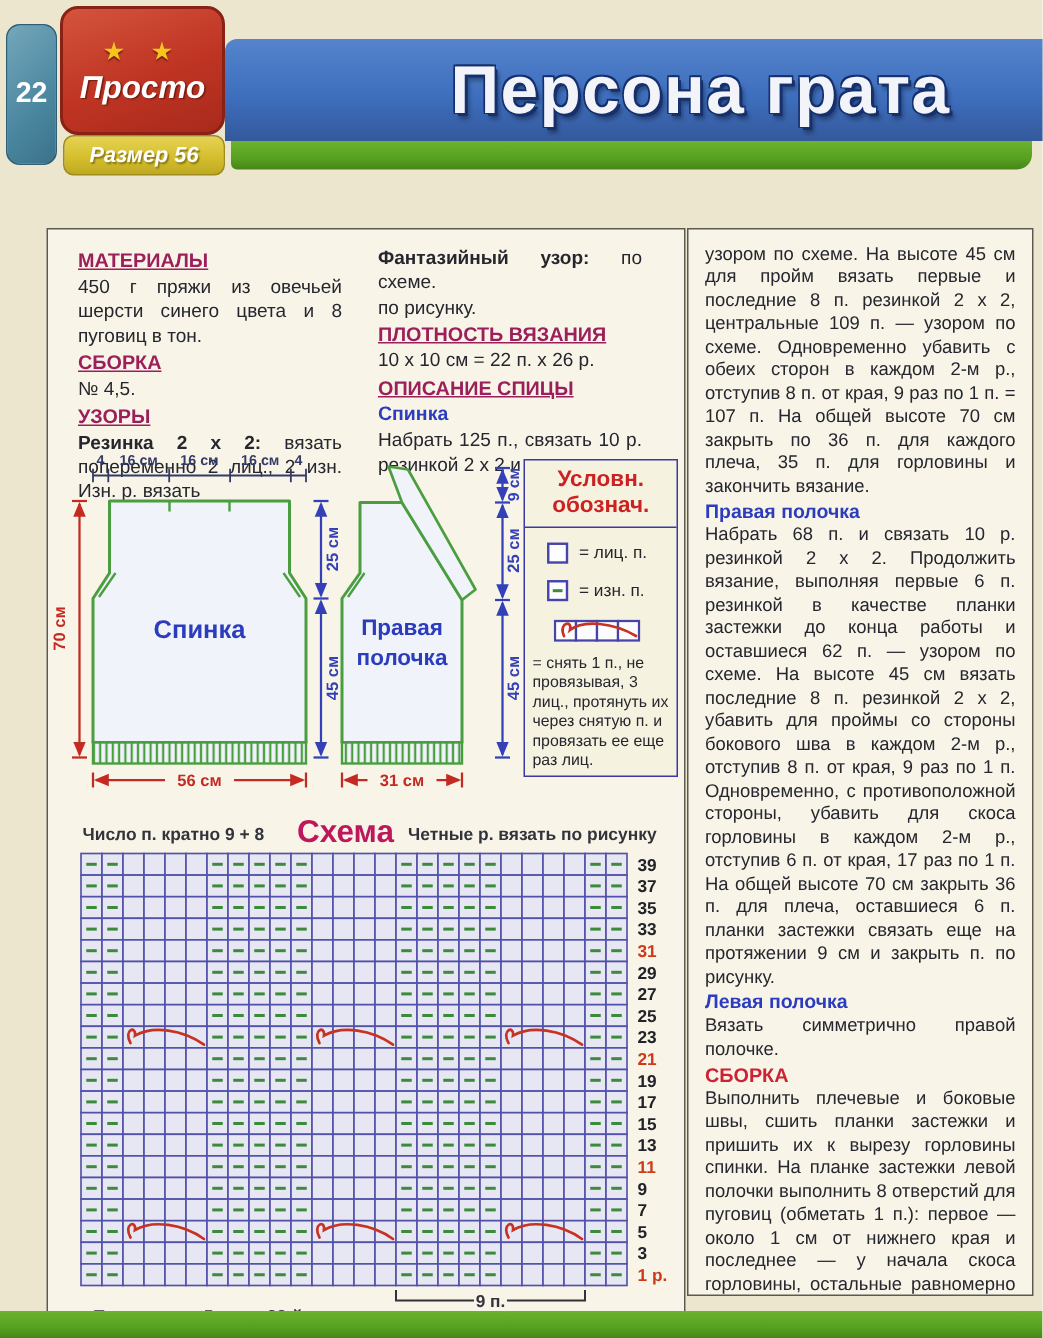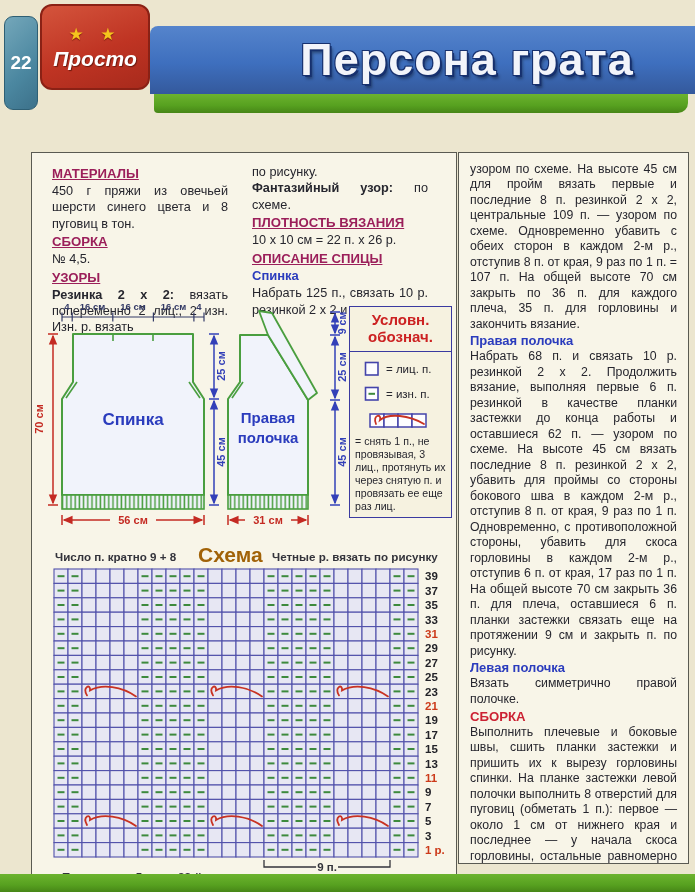--- a/index.html
+++ b/index.html
@@ -43,56 +43,59 @@
   .legend{position:absolute;left:317px;top:4px;width:103px;height:212px;border:1.7px solid #3a3aa0;box-sizing:border-box;background:#f6f2e0;}
   .legend-title{color:#cc2222;font-weight:bold;font-size:15px;text-align:center;line-height:1.15;padding:4px 0 5px;border-bottom:1.7px solid #3a3aa0;}
   .legend-item{display:flex;align-items:center;gap:6px;margin:9px 6px 0 14px;font-size:11.5px;text-align:center;}
   .legend-slip{margin:9px 5px 0;}
   .legend-slip .strip{text-align:center;}
   .legend-slip .cap{font-size:10.6px;line-height:1.24;margin-top:2px;}
 
   
   .chart-head{position:relative;height:26px;padding-left:40px;}
   .chart-left-note{position:absolute;left:23px;bottom:3px;font-size:11.6px;font-weight:bold;color:#33333b;}
-  .chart-title{position:absolute;left:166px;bottom:-1px;font-size:21px;font-weight:bold;color:#a16207;}
+  .chart-title{position:absolute;left:166px;bottom:-1px;font-size:21px;font-weight:bold;color:#be185d;}
   .chart-right-note{position:absolute;left:240px;bottom:3px;font-size:11.6px;font-weight:bold;color:#33333b;}
 </style>
 </head>
 <body>
 
 <div class="page">
 
   <div class="hdr">
     <div class="page-tab">
       <span>22</span>
     </div>
     <div class="diff-box">
       <div class="stars">★ ★</div>
       <div class="diff-label">Просто</div>
+    </div>
+    <div class="size-box">
+      <span>Размер 56</span>
     </div>
     <div class="banner">
       <h1>Персона грата</h1>
     </div>
     <div class="green-strip"></div>
   </div>
 
   <div class="left-box">
 
     <div class="text-cols">
       <div class="tcol">
         <div class="h-mag">МАТЕРИАЛЫ</div>
         <p>450 г пряжи из овечьей шерсти синего цвета и 8 пуговиц в тон.</p>
         <div class="h-mag">СБОРКА</div>
         <p>№ 4,5.</p>
         <div class="h-mag">УЗОРЫ</div>
         <p><b>Резинка 2 х 2:</b><span> вязать попеременно 2 лиц., 2 изн. Изн. р. вязать</span></p>
       </div>
       <div class="tcol">
+        <p><b>Фантазийный узор:</b><span> по схеме.</span></p>
         <p>по рисунку.</p>
-        <p><b>Фантазийный узор:</b><span> по схеме.</span></p>
         <div class="h-mag">ПЛОТНОСТЬ ВЯЗАНИЯ</div>
         <p>10 х 10 см = 22 п. х 26 р.</p>
         <div class="h-mag">ОПИСАНИЕ СПИЦЫ</div>
         <div class="h-blue">Спинка</div>
         <p>Набрать 125 п., связать 10 р. резинкой 2 х 2 и продолжить</p>
       </div>
     </div>
 
     
     <div class="schematic-wrap">

